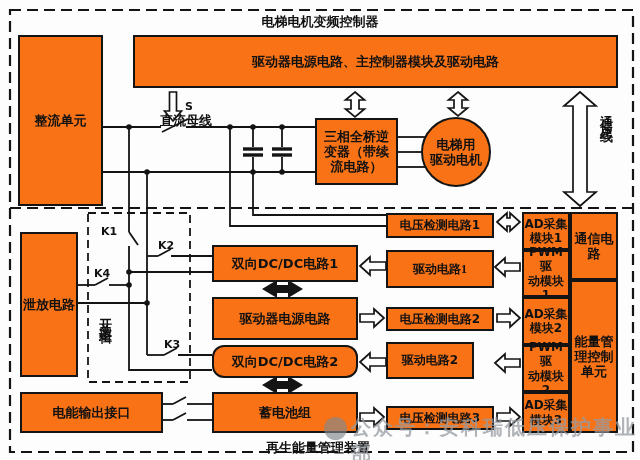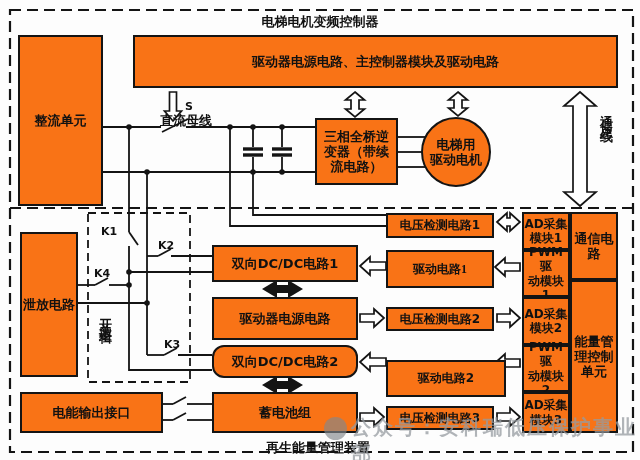--- a/index.html
+++ b/index.html
@@ -162,21 +162,21 @@
 
   <div class="box f13" style="left:212px;top:245px;width:146px;height:37px;">双向DC/DC电路1</div>
   <div class="box f13" style="left:212px;top:297px;width:146px;height:43px;">驱动器电源电路</div>
   <div class="box f13" style="left:212px;top:345px;width:146px;height:33px;border-radius:12px;">双向DC/DC电路2</div>
   <div class="box f13" style="left:212px;top:392px;width:146px;height:41px;">蓄电池组</div>
   <div class="box f13" style="left:20px;top:392px;width:143px;height:41px;">电能输出接口</div>
 
   <div class="box f12" style="left:386px;top:213px;width:108px;height:25px;">电压检测电路1</div>
   <div class="box f12" style="left:386px;top:250px;width:108px;height:38px;font-family:Liberation Serif, serif;">驱动电路1</div>
   <div class="box f12" style="left:386px;top:307px;width:108px;height:24px;">电压检测电路2</div>
-  <div class="box f12" style="left:386px;top:360px;width:120px;height:37px;">驱动电路2</div>
+  <div class="box f12" style="left:386px;top:342px;width:88px;height:37px;">驱动电路2</div>
   <div class="box f12" style="left:386px;top:406px;width:108px;height:24px;">电压检测电路3</div>
 
   <div class="box f12" style="left:522px;top:212px;width:48px;height:38px;">AD采集
 模块1</div>
   <div class="box f12" style="left:522px;top:250px;width:48px;height:47px;">PWM驱
 动模块
 1</div>
   <div class="box f12" style="left:522px;top:297px;width:48px;height:48px;">AD采集
 模块2</div>
   <div class="box f12" style="left:522px;top:345px;width:48px;height:47px;">PWM驱

